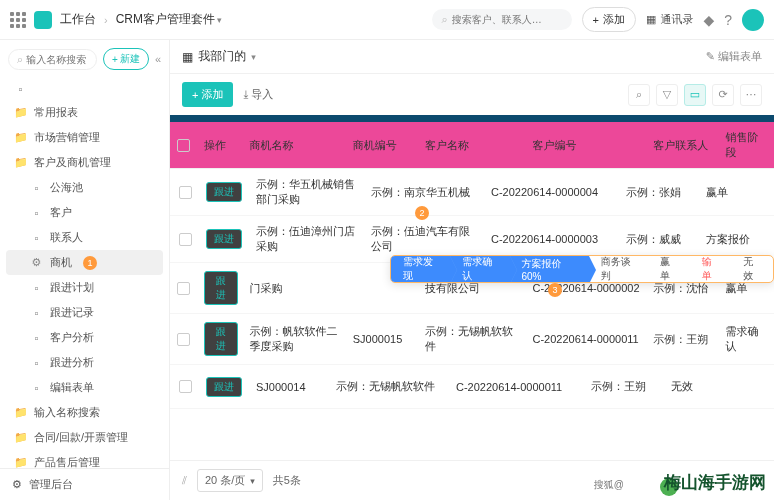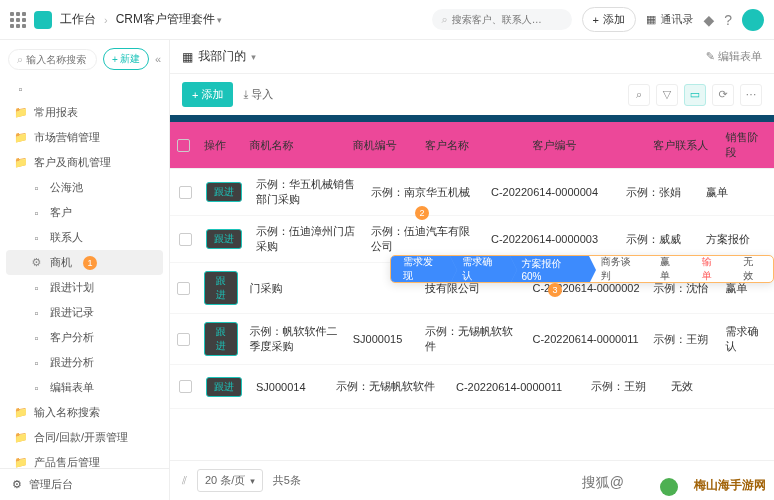--- a/index.html
+++ b/index.html
@@ -63,23 +63,23 @@
 .stagePop{position:absolute;left:220px;top:215px;display:flex;background:#fff;border:1px solid #ffb866;border-radius:5px;box-shadow:0 2px 10px rgba(0,0,0,.12);height:28px;overflow:hidden;z-index:10}
 .stage{padding:0 12px;font-size:10px;display:flex;align-items:center;position:relative;color:#555}
 .stage.blue{background:#3d8bfd;color:#fff}
 .stage.blue::after{content:"";position:absolute;right:-7px;top:0;border-top:14px solid transparent;border-bottom:14px solid transparent;border-left:7px solid #3d8bfd;z-index:1}
 .stage.blue+.stage.blue::before{content:"";position:absolute;left:0;top:0;border-top:14px solid transparent;border-bottom:14px solid transparent;border-left:7px solid #fff;opacity:.2}
 .stage.red{color:#ff5b5b}
 .badge2{position:absolute;left:245px;top:166px;width:14px;height:14px;border-radius:50%;background:#ff9a3c;color:#fff;font-size:9px;display:flex;align-items:center;justify-content:center;z-index:11}
 .badge3{position:absolute;left:378px;top:243px;width:14px;height:14px;border-radius:50%;background:#ff9a3c;color:#fff;font-size:9px;display:flex;align-items:center;justify-content:center;z-index:11}
 .pager{display:flex;align-items:center;padding:8px 12px;gap:10px;border-top:1px solid #f0f0f0;font-size:11px;color:#666}
 .pageSel{border:1px solid #ddd;border-radius:3px;padding:3px 7px;display:flex;align-items:center;gap:5px}
-.watermark{position:absolute;right:8px;bottom:6px;font-size:12px;color:#a16207;font-weight:600;z-index:20}
+.watermark{position:absolute;right:8px;bottom:6px;font-size:17px;color:#14532d;font-weight:600;z-index:20}
 .wmLogo{position:absolute;right:96px;bottom:4px;width:18px;height:18px;border-radius:50%;background:#4db052;z-index:20}
-.wmSohu{position:absolute;right:150px;bottom:8px;font-size:14px;color:#777;z-index:20}
+.wmSohu{position:absolute;right:150px;bottom:8px;font-size:10px;color:#777;z-index:20}
 </style>
 </head>
 <body>
 
 <div class="app">
   <div class="topbar">
     <div class="tbLeft">
       <div class="appsIcon">
           <span></span>
           <span></span>

